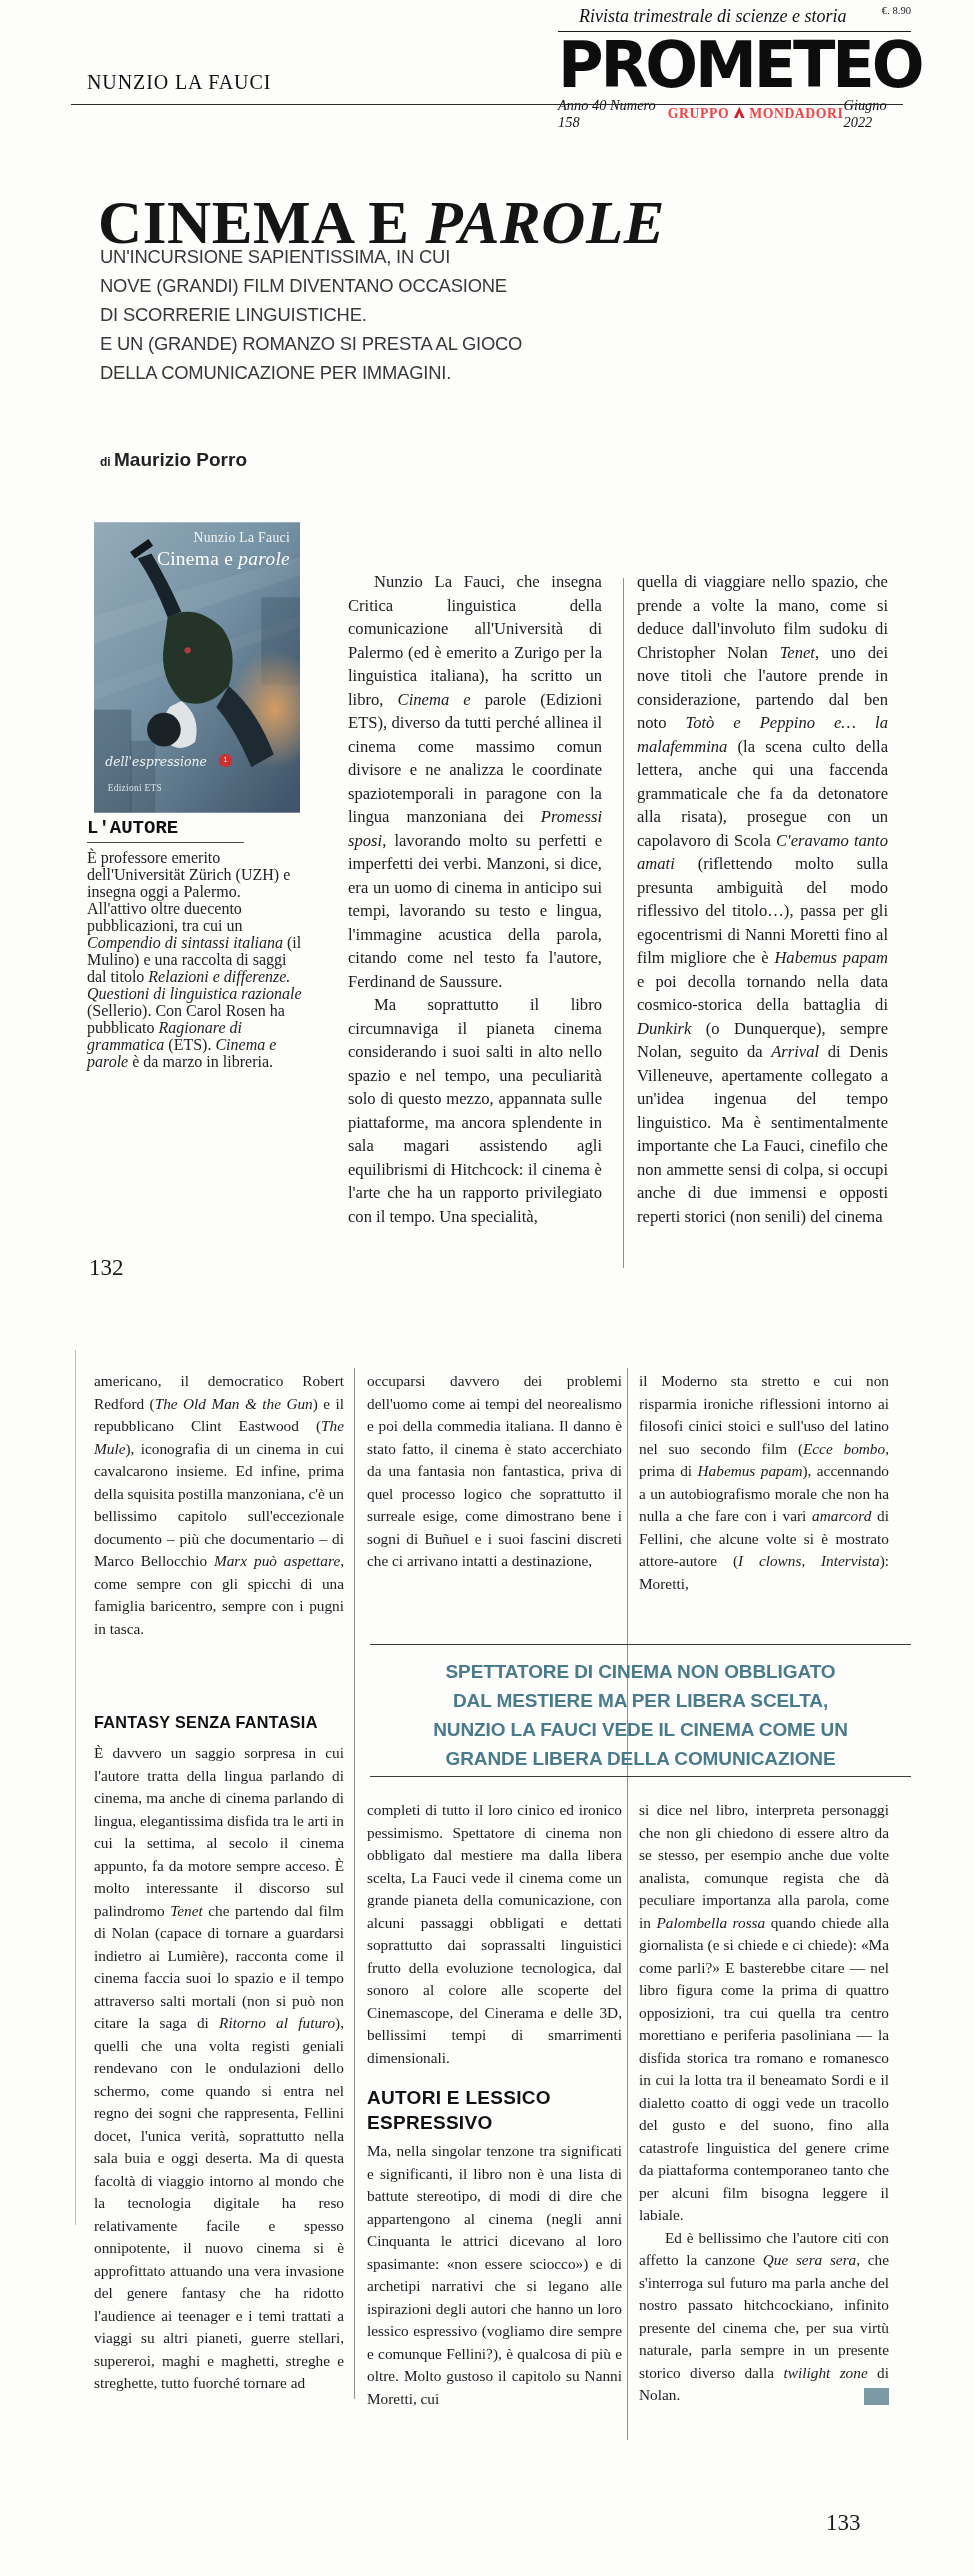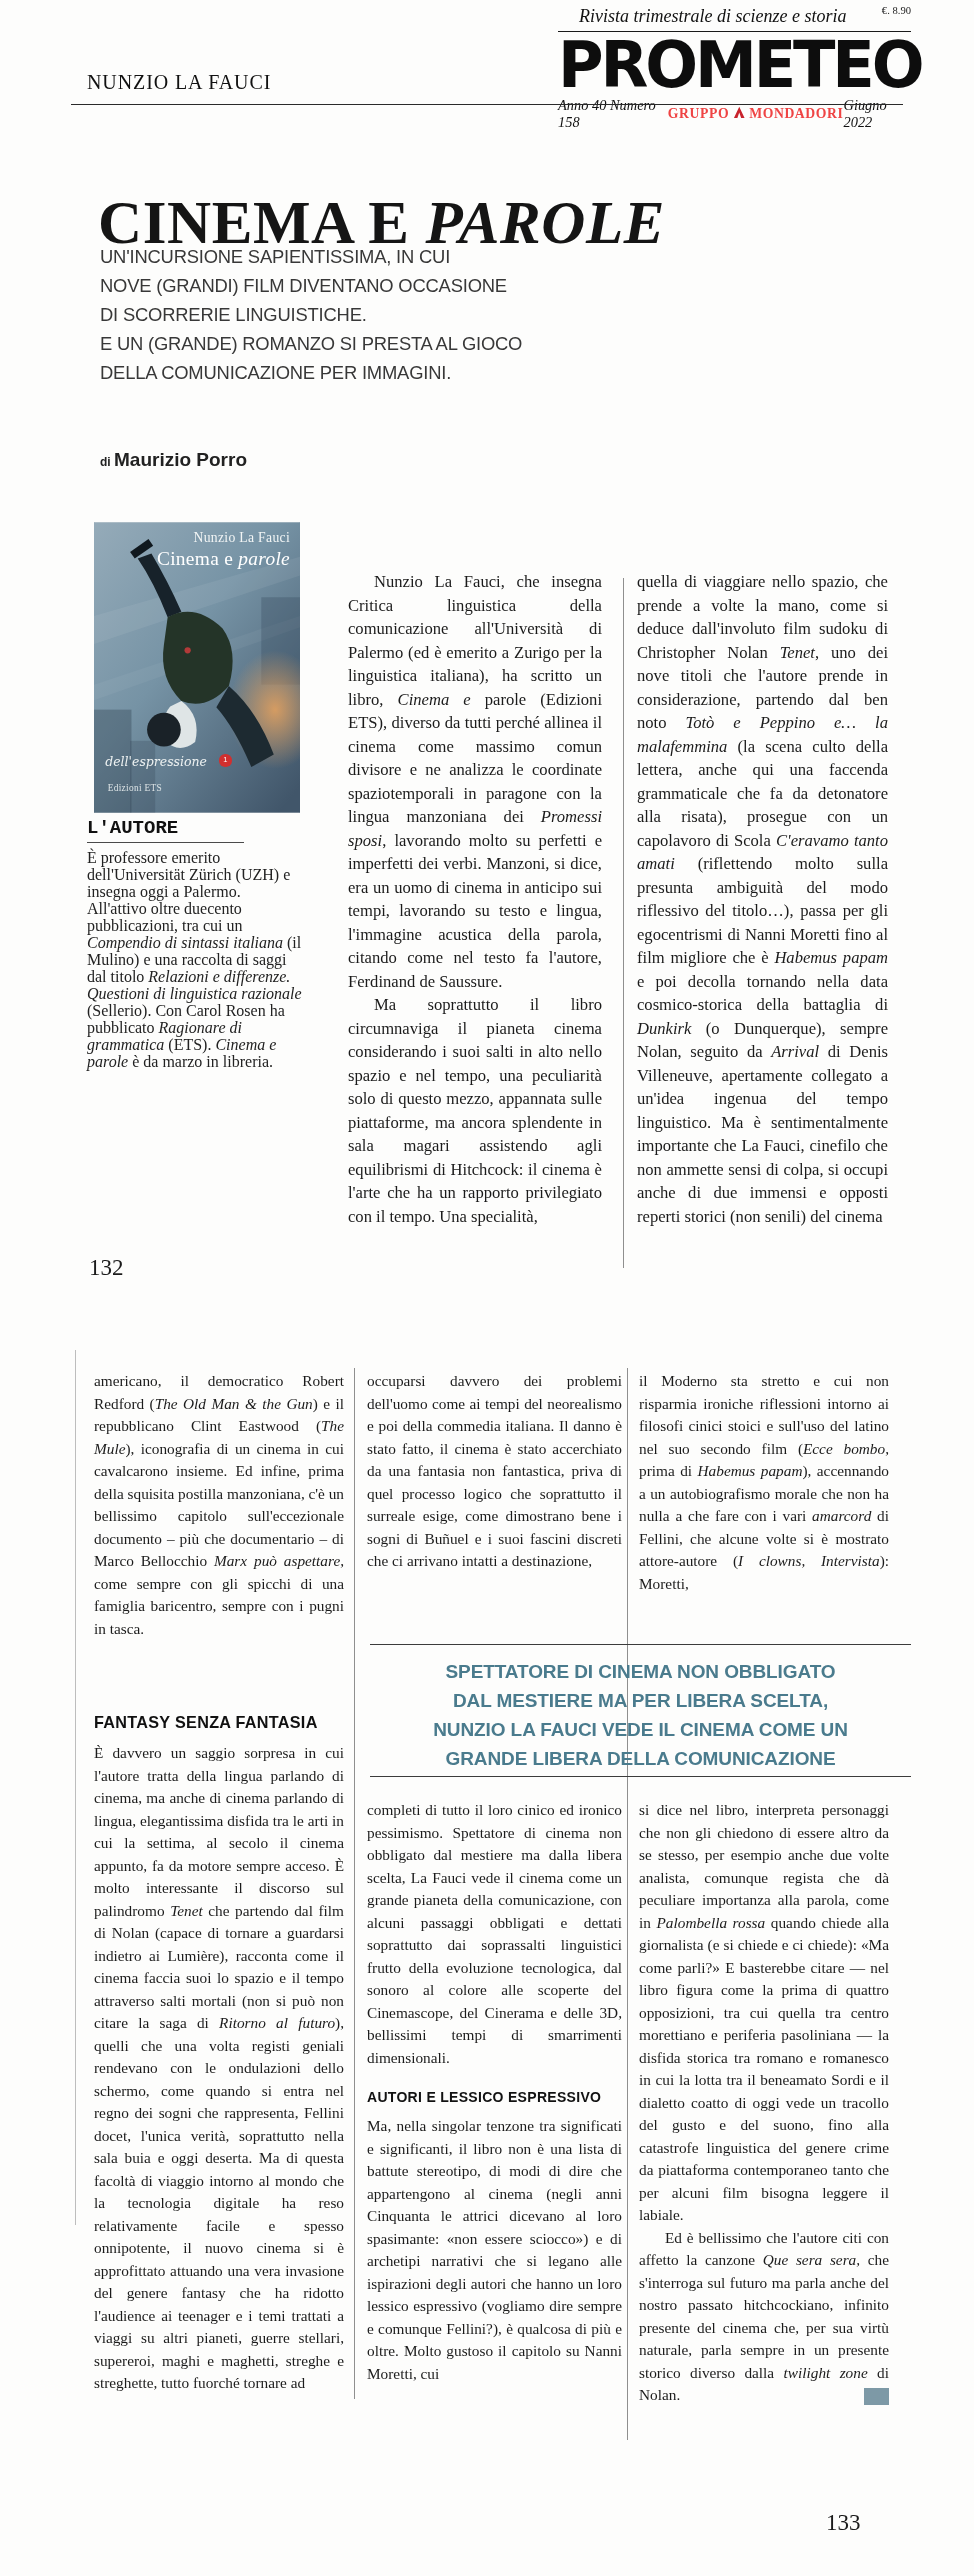--- a/index.html
+++ b/index.html
@@ -75,21 +75,21 @@
   #edge-line{position:absolute;left:75px;top:1350px;width:0.6px;height:875px;background:#bdbdbd;}
 
   #b-col1-p1{left:94px;top:1370px;width:250px;}
   #b-col1-h{position:absolute;left:94px;top:1713px;font-family:"Liberation Sans",sans-serif;
             font-weight:bold;font-size:16.2px;letter-spacing:0.3px;color:#111;}
   #b-col1-p2{left:94px;top:1742px;width:250px;}
   #b-col2-p1{left:367px;top:1370px;width:255px;}
   #b-col3-p1{left:639px;top:1370px;width:250px;}
   #b-col2-band2{left:367px;top:1799px;width:255px;}
   #b-col3-band2{left:639px;top:1799px;width:250px;}
-  .subhead{font-family:"Liberation Sans",sans-serif;font-weight:bold;font-size:14px;
+  .subhead{font-family:"Liberation Sans",sans-serif;font-weight:bold;font-size:19px;
            line-height:25px;letter-spacing:0.3px;color:#111;margin:16.2px 0 5px 0;text-align:left;}
 
   
   #pq-rule-top{position:absolute;left:370px;top:1644px;width:541px;height:1.2px;background:#3c3c3c;}
   #pq-rule-bot{position:absolute;left:370px;top:1776px;width:541px;height:1.2px;background:#3c3c3c;}
   #pullquote{position:absolute;left:370px;top:1657px;width:541px;text-align:center;
              font-family:"Liberation Sans",sans-serif;font-weight:bold;font-size:19px;
              line-height:29px;color:#4a7b8d;letter-spacing:-0.1px;}
 
   .endmark{float:right;width:25px;height:17px;background:#7d99a6;margin-top:4.4px;margin-left:5px;}

